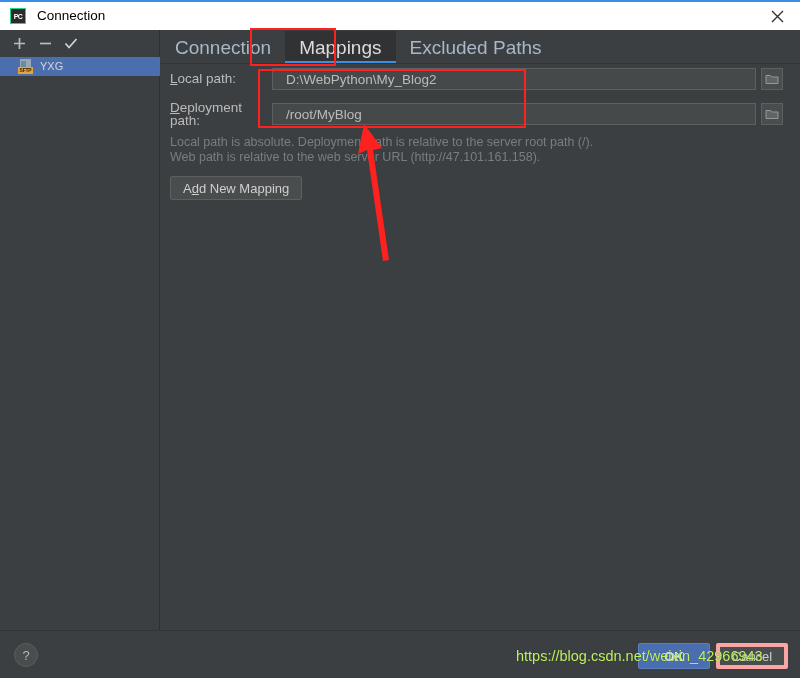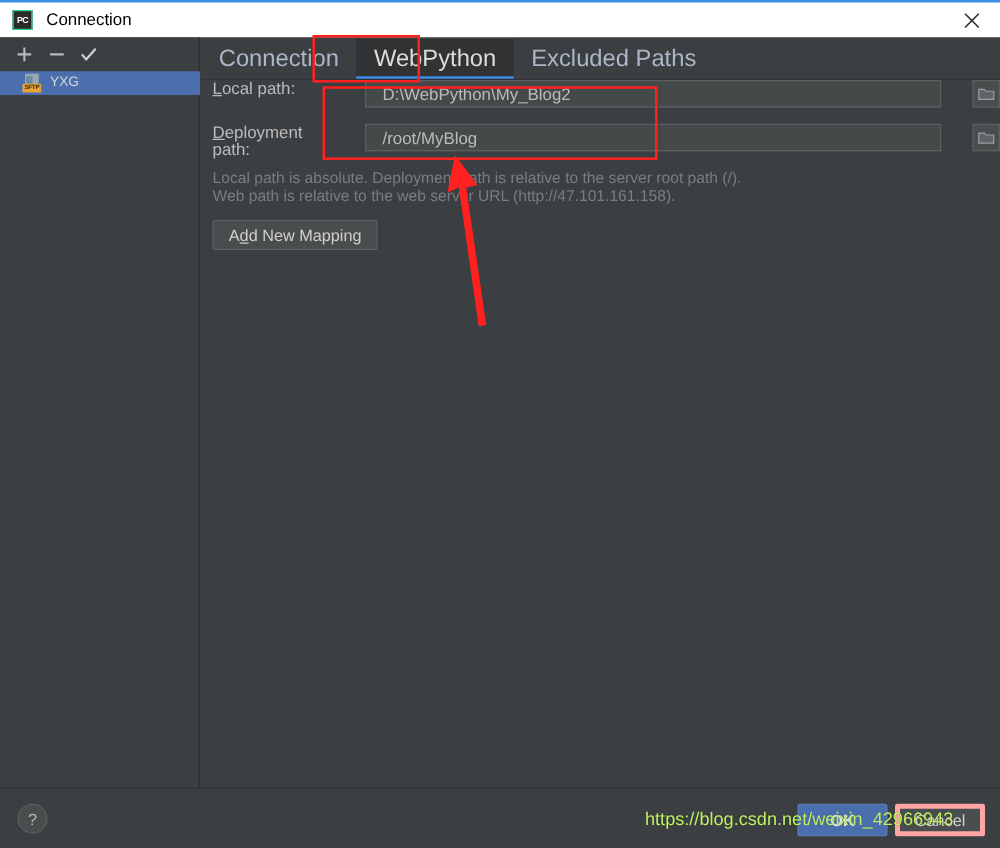--- a/index.html
+++ b/index.html
@@ -199,23 +199,22 @@
   
   .form {
     position: absolute;
     left: 0; top: 34px;
     width: 639px;
   }
   .form-row {
     position: relative;
     height: 30px;
     display: flex;
-    align-items: flex-start;
+    align-items: center;
     margin-bottom: 5px;
-    gap: 20px;
   }
   .field-label {
     width: 111px;
     padding-left: 9px;
     box-sizing: border-box;
     font-size: 13.5px;
     color: #bbbbbb;
     line-height: 1;
     flex: none;
   }
@@ -393,21 +392,21 @@
           </div>
           <div class="list-item-label">YXG</div>
         </div>
       </div>
     </div>
 
     <div class="content">
 
       <div class="tabbar">
         <div class="tab">Connection</div>
-        <div class="tab active">WebPython</div>
+        <div class="tab active">Mappings</div>
         <div class="tab">Excluded Paths</div>
       </div>
       <div class="tab-underline-row"></div>
 
       <div class="form">
 
         
         <div class="form-row">
           <div class="field-label"><span class="mn">L</span><span>ocal path:</span></div>
           <div class="text-input input-wide">D:\WebPython\My_Blog2</div>

